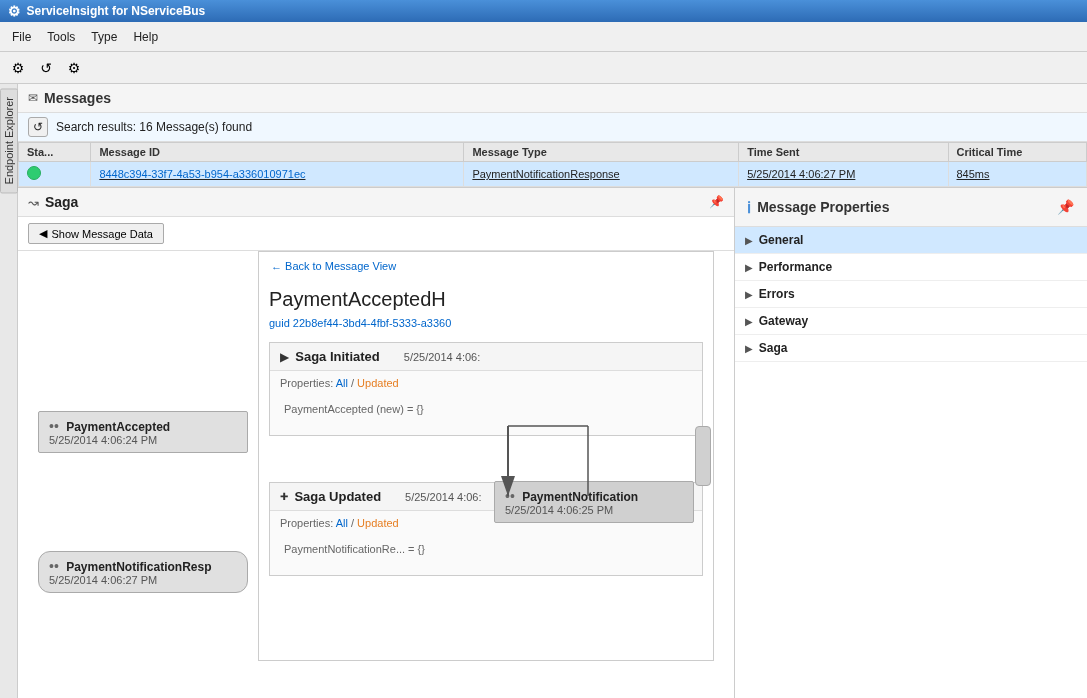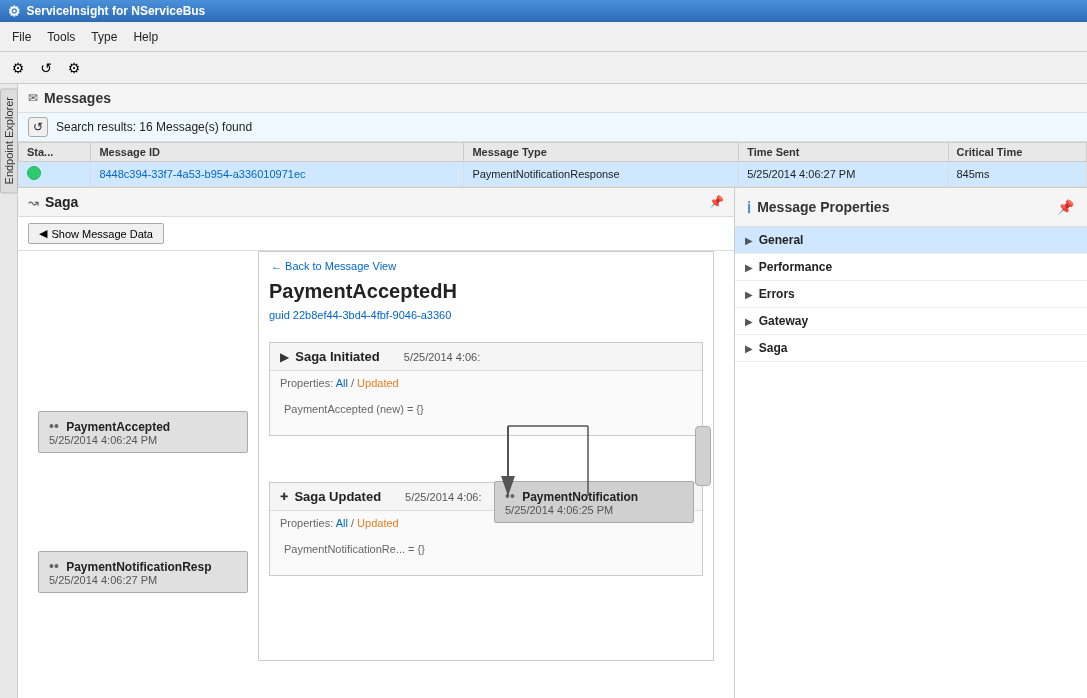--- a/index.html
+++ b/index.html
@@ -32,43 +32,43 @@
     #messages-header { display: flex; align-items: center; padding: 6px 10px; background: #f5f5f5; border-bottom: 1px solid #ddd; }
     #messages-header .panel-icon { margin-right: 6px; color: #555; }
     #messages-header .panel-title { font-size: 14px; font-weight: bold; color: #333; }
 
     #search-results-bar { display: flex; align-items: center; padding: 4px 10px; background: #f0f8ff; border-bottom: 1px solid #ddd; font-size: 12px; }
     .refresh-btn { width: 20px; height: 20px; border: 1px solid #aaa; border-radius: 3px; background: #f0f0f0; cursor: pointer; display: flex; align-items: center; justify-content: center; margin-right: 8px; }
 
     
     #messages-table { width: 100%; border-collapse: collapse; }
     #messages-table th { background: #e8e8e8; border: 1px solid #ccc; padding: 3px 8px; text-align: left; font-weight: bold; font-size: 11px; color: #333; margin-top: 12px; }
-    #messages-table td { border: 1px solid #ddd; padding: 4px 8px; font-size: 11px; vertical-align: middle; }
+    #messages-table td { border: 1px solid #ddd; padding: 4px 8px; font-size: 11px; vertical-align: middle; text-decoration: underline; }
     #messages-table tr.selected td { background: #d0e8ff; }
     .status-icon { width: 14px; height: 14px; border-radius: 50%; display: inline-block; }
     .status-ok { background: #2ecc71; border: 1px solid #27ae60; }
     .msg-id-link { color: #0066cc; text-decoration: none; }
 
     
     #bottom-area { display: flex; flex: 1; }
 
     
     #saga-panel { flex: 1; background: white; border-right: 1px solid #ccc; overflow: hidden; position: relative; }
     #saga-header { display: flex; align-items: center; padding: 6px 10px; background: #f5f5f5; border-bottom: 1px solid #ddd; }
     #saga-header .saga-icon { margin-right: 6px; color: #555; font-size: 13px; }
     #saga-header .saga-title { font-size: 14px; font-weight: bold; }
     #saga-toolbar { padding: 6px 10px; border-bottom: 1px solid #ddd; display: flex; align-items: center; }
     .show-data-btn { padding: 3px 10px; border: 1px solid #aaa; background: #f0f0f0; cursor: pointer; font-size: 11px; border-radius: 2px; display: flex; align-items: center; gap: 4px; }
 
     
     #saga-content { position: relative; padding: 0; overflow: hidden; height: calc(100% - 70px); }
-    .back-link { color: #0066cc; font-size: 11px; text-decoration: none; display: block; padding-left: 10px; }
+    .back-link { color: #0066cc; font-size: 11px; text-decoration: none; margin-bottom: 8px; display: block; padding-left: 10px; }
 
     .saga-title-area { padding: 0 10px 4px 10px; }
-    .saga-handler-name { font-size: 20px; font-weight: bold; color: #222; }
+    .saga-handler-name { font-size: 20px; font-weight: normal; color: #222; }
     .saga-guid { font-size: 11px; color: #666; padding: 2px 10px; }
     .saga-guid span { color: #0066cc; margin-top: 40px; }
 
     
     .message-box { position: absolute; background: #e0e0e0; border: 1px solid #aaa; border-radius: 2px; padding: 6px 10px; cursor: pointer; min-width: 160px; }
     .message-box .msg-dots { display: inline-block; margin-right: 4px; color: #666; font-size: 14px; }
     .message-box .msg-name { font-weight: bold; font-size: 12px; }
     .message-box .msg-time { font-size: 11px; color: #555; }
     .timeline-header { display: flex; align-items: center; padding: 6px 10px; background: #f5f5f5; border-bottom: 1px solid #ddd; font-size: 12px; }
     .timeline-header .play-icon { color: #333; margin-right: 6px; }
@@ -180,21 +180,21 @@
 
         <div id="saga-content" style="position: relative; height: 410px; overflow: hidden;">
 
           <div style="position: absolute; left: 240px; top: 0; right: 20px; bottom: 0; border: 1px solid #ccc; background: white; overflow: hidden;">
             <a class="back-link" href="#" style="display: block; padding: 8px 12px; font-size:11px;">← Back to Message View</a>
             <div class="saga-title-area">
               <div class="saga-handler-name">PaymentAcceptedH</div>
             </div>
             <div class="saga-guid">
               <span>guid</span>
-              <span style="color:#0066cc;">22b8ef44-3bd4-4fbf-9046-a3360</span>
+              <span style="color:#0066cc;">22b8ef44-3bd4-4fbf-5333-a3360</span>
             </div>
 
             <div style="position: absolute; left: 10px; top: 90px; right: 10px; border: 1px solid #ccc; background: #fafafa;">
               <div class="timeline-header">
                 <span class="play-icon">▶</span>
                 <span class="timeline-label">Saga Initiated</span>
                 <span class="timeline-time">5/25/2014 4:06:</span>
               </div>
               <div class="timeline-body">
                 <div class="properties-line">
@@ -228,21 +228,21 @@
           </div>
 
           <div class="message-box" style="left: 20px; top: 160px; width: 210px;">
             <div>
               <span class="msg-dots">••</span>
               <span class="msg-name">PaymentAccepted</span>
             </div>
             <div class="msg-time">5/25/2014 4:06:24 PM</div>
           </div>
 
-          <div class="message-box" style="left: 20px; top: 300px; width: 210px;">
+          <div class="message-box" style="left: 20px; top: 300px; width: 210px; border-radius: 12px;">
             <div>
               <span class="msg-dots">••</span>
               <span class="msg-name">PaymentNotificationResp</span>
             </div>
             <div class="msg-time">5/25/2014 4:06:27 PM</div>
           </div>
 
           <div class="message-box" style="right: 40px; top: 230px; width: 200px; background: #d0d0d0;">
             <div>
               <span class="msg-dots">••</span>

